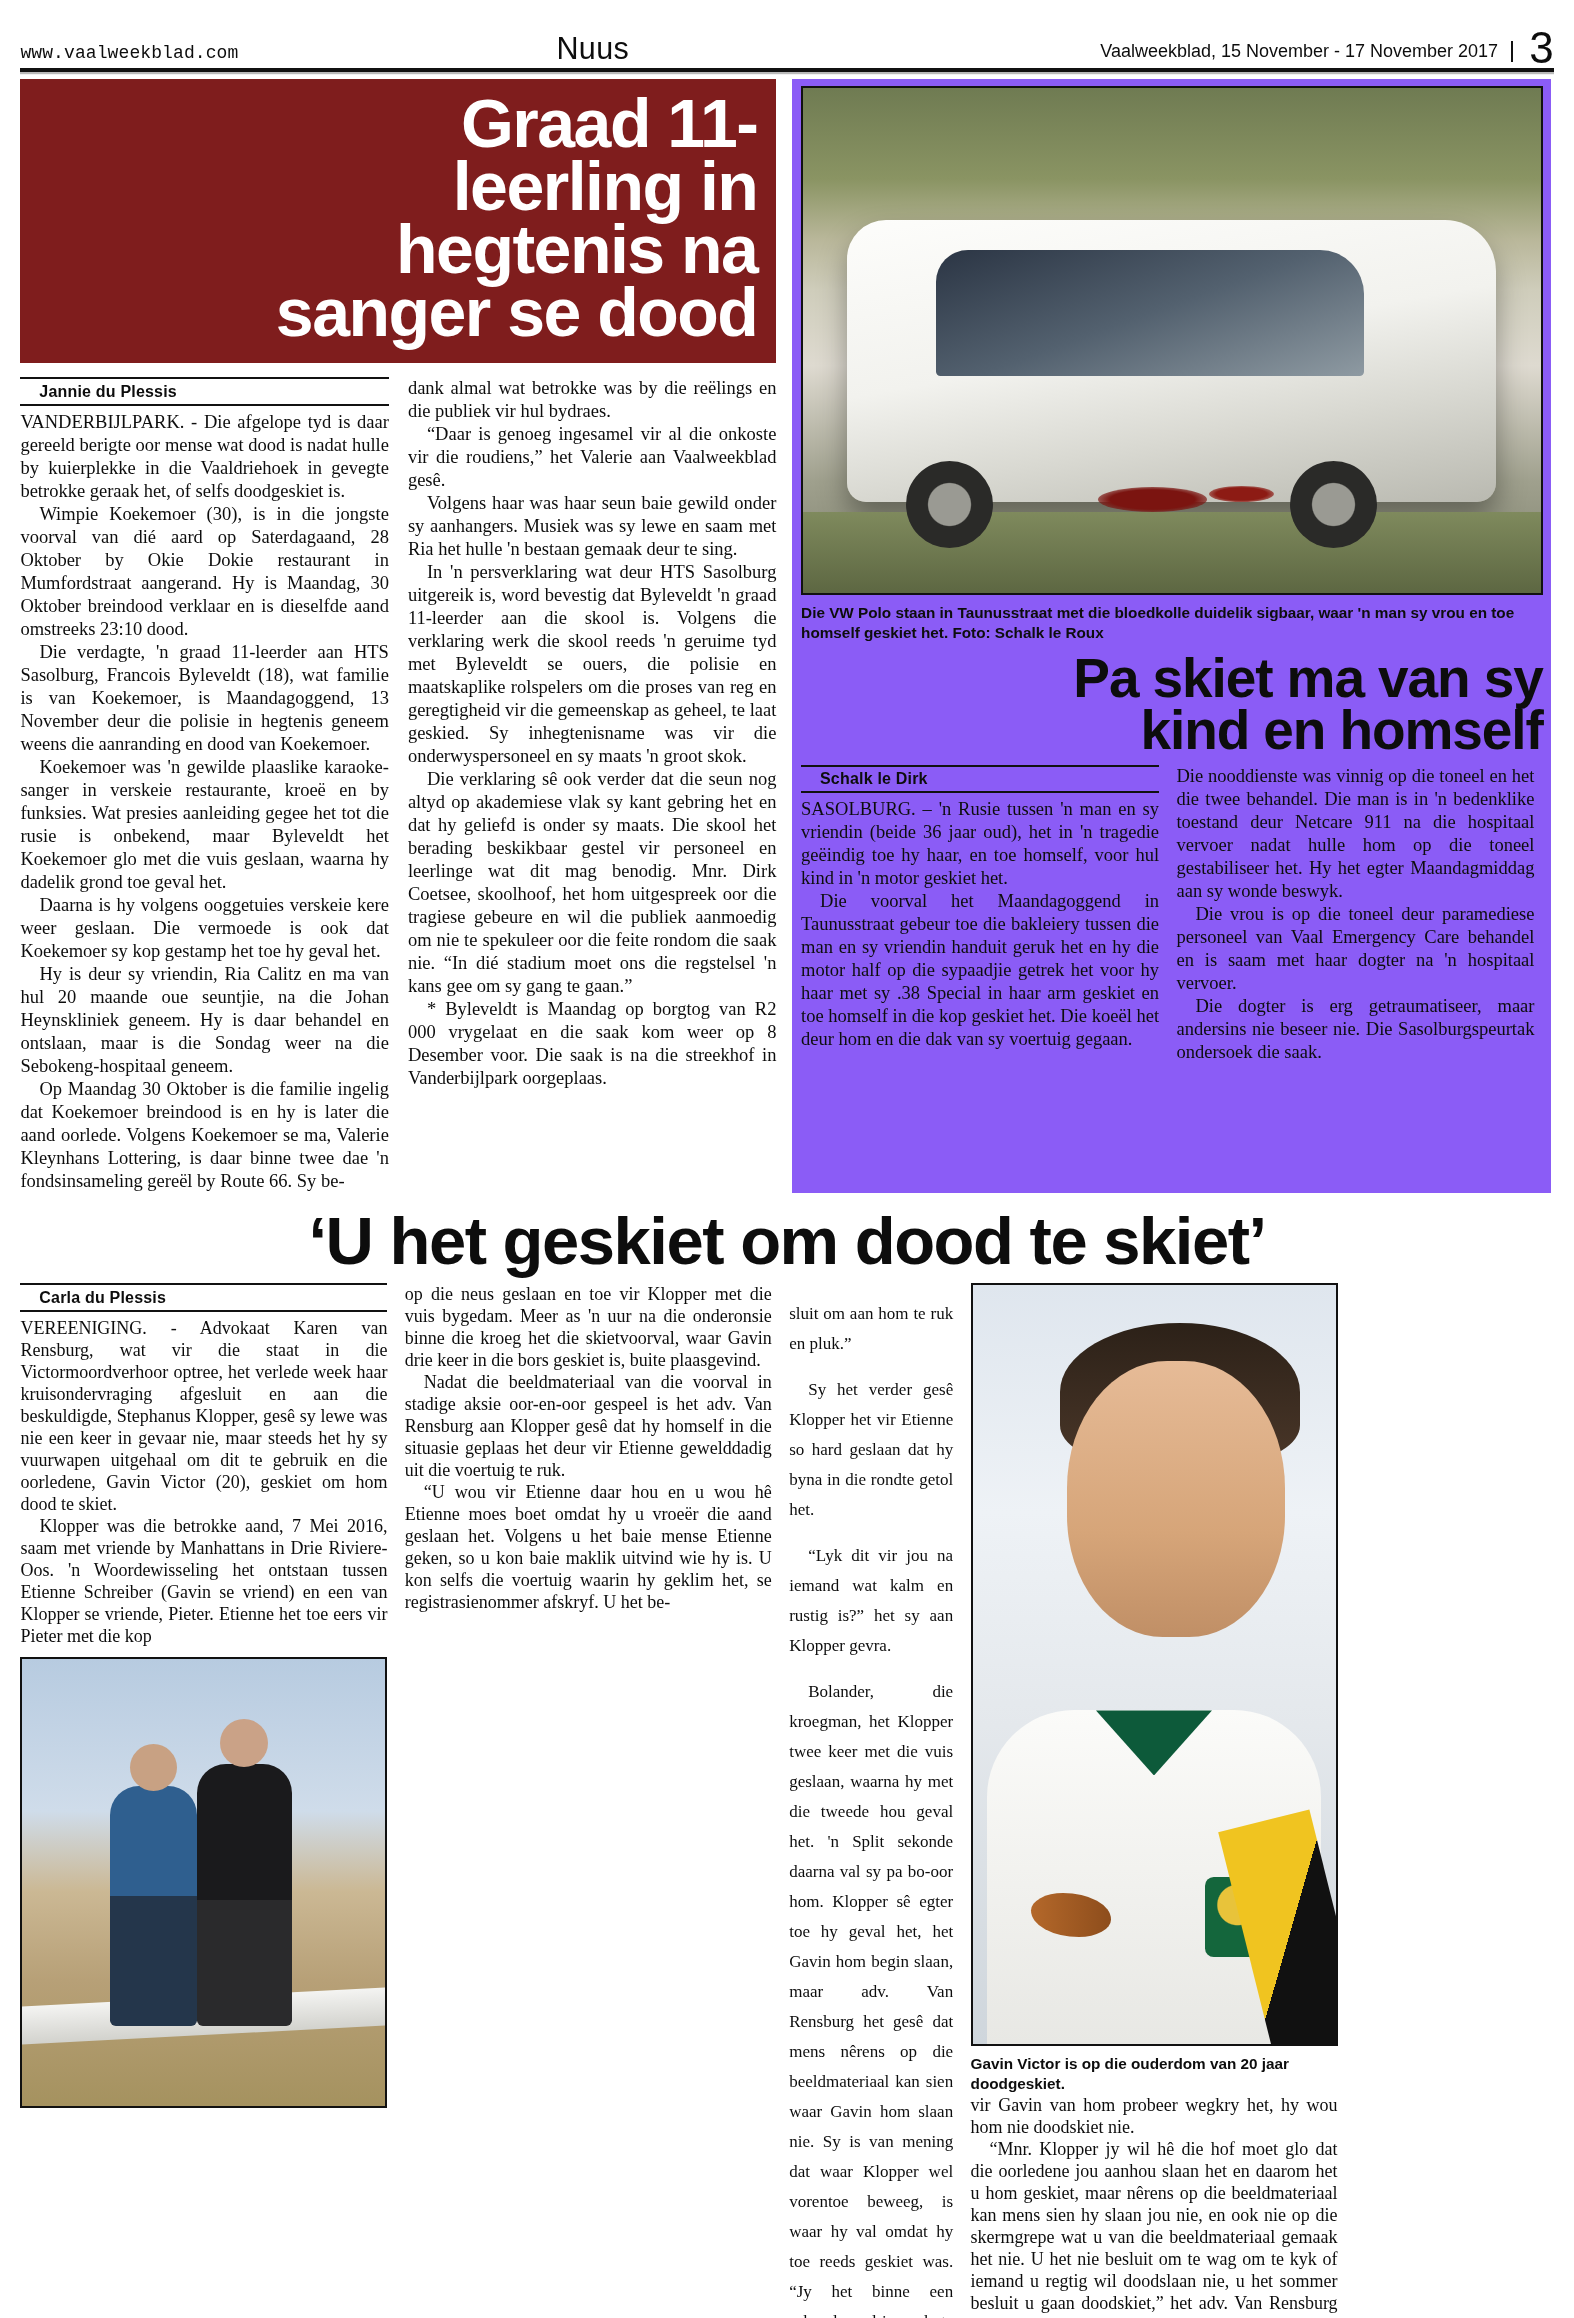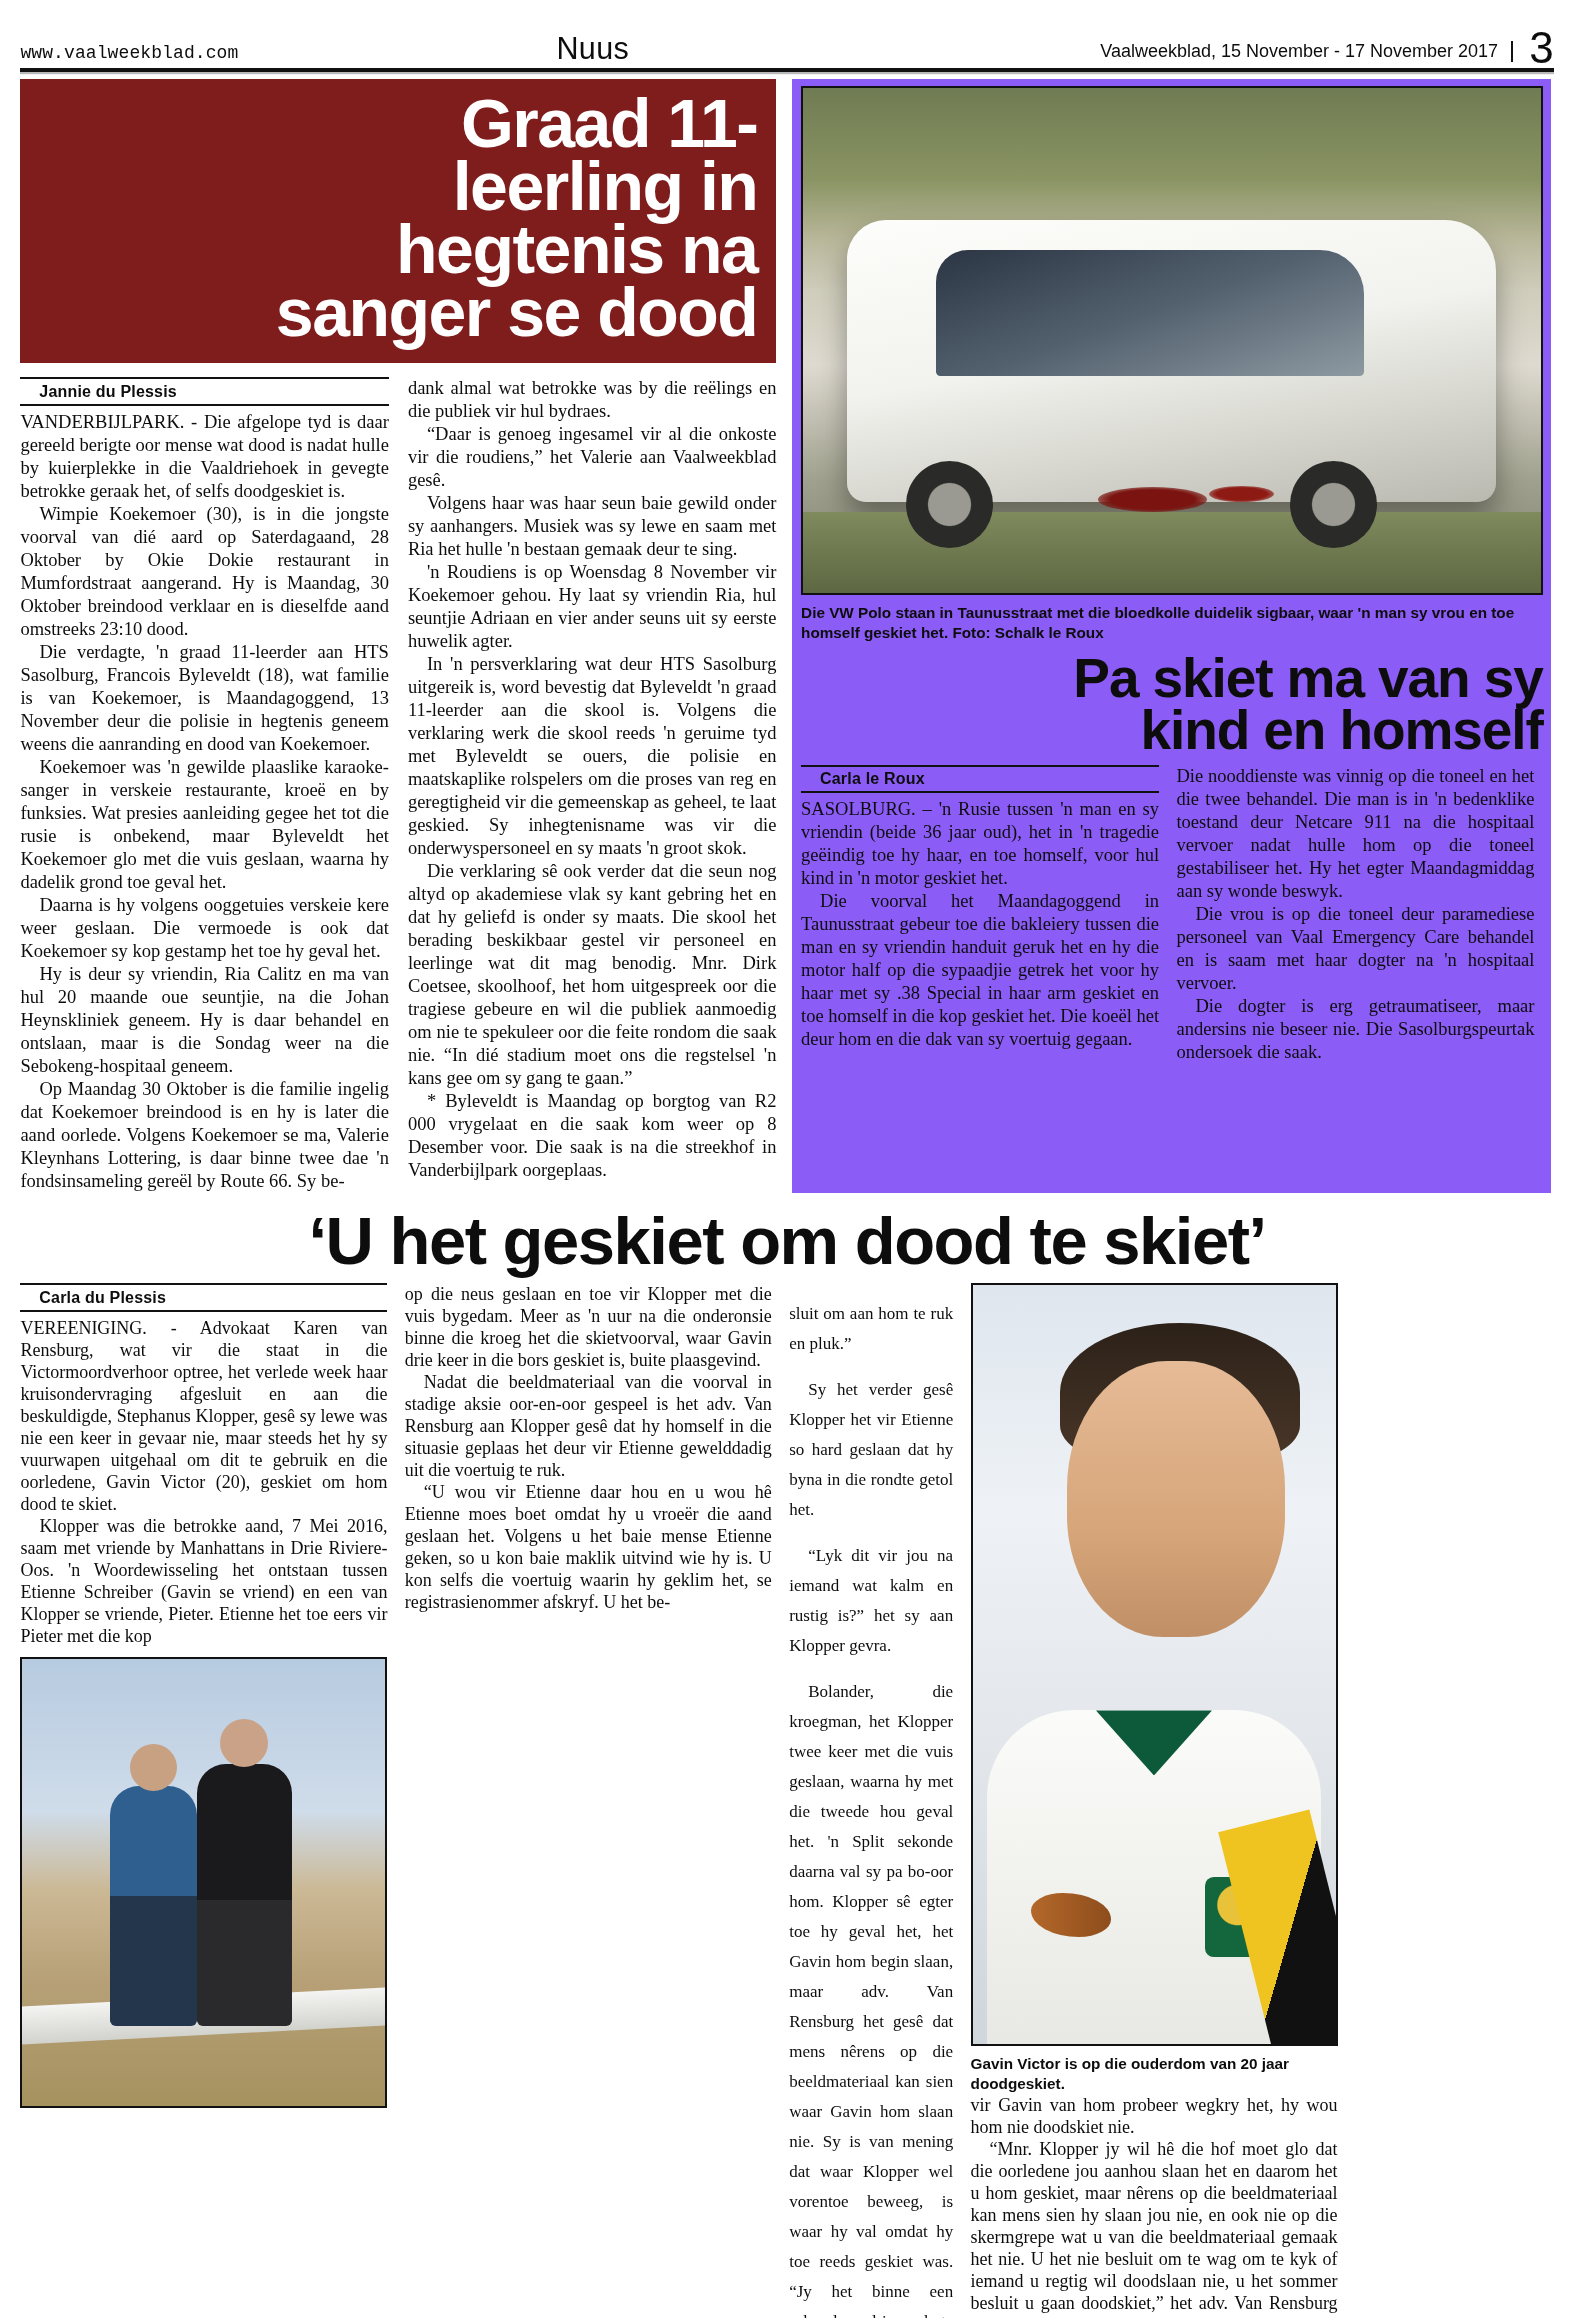--- a/index.html
+++ b/index.html
@@ -140,21 +140,20 @@
             <p>Hy is deur sy vriendin, Ria Calitz en ma van hul 20 maande oue seuntjie, na die Johan Heynskliniek geneem. Hy is daar behandel en ontslaan, maar is die Sondag weer na die Sebokeng-hospitaal geneem.</p>
             <p>Op Maandag 30 Oktober is die familie ingelig dat Koekemoer breindood is en hy is later die aand oorlede. Volgens Koekemoer se ma, Valerie Kleynhans Lottering, is  daar binne twee dae 'n fondsinsameling gereël by Route 66. Sy be-</p>
           </div>
         </div>
 
         <div class="col">
           <div class="body">
             <p>dank almal wat betrokke was by die reëlings en die publiek vir hul bydraes.</p>
             <p>“Daar is genoeg ingesamel vir al die onkoste vir die roudiens,” het Valerie aan Vaalweekblad gesê.</p>
             <p>Volgens haar was haar seun baie gewild onder sy aanhangers. Musiek was sy lewe en saam met Ria het hulle 'n bestaan gemaak deur te sing.</p>
-            <p>'n Roudiens is op Woensdag 8 November vir Koekemoer gehou. Hy laat sy vriendin Ria, hul seuntjie Adriaan en vier ander seuns uit sy eerste huwelik agter.</p>
             <p>In 'n persverklaring wat deur HTS Sasolburg uitgereik is, word bevestig dat Byleveldt 'n graad 11-leerder aan die skool is. Volgens die verklaring werk die skool reeds 'n geruime tyd met Byleveldt se ouers, die polisie en maatskaplike rolspelers om die proses van reg en geregtigheid vir die gemeenskap as geheel, te laat geskied. Sy inhegtenisname was vir die onderwyspersoneel en sy maats 'n groot skok.</p>
             <p>Die verklaring sê ook verder dat die seun nog altyd op akademiese vlak sy kant gebring het en dat hy geliefd is onder sy maats. Die skool het berading beskikbaar gestel vir personeel en leerlinge wat dit mag benodig. Mnr. Dirk Coetsee, skoolhoof, het hom uitgespreek oor die tragiese gebeure en wil die publiek aanmoedig om nie te spekuleer oor die feite rondom die saak nie. “In dié stadium moet ons die regstelsel 'n kans gee om sy gang te gaan.”</p>
             <p>* Byleveldt is Maandag op borgtog van R2 000 vrygelaat en die saak kom weer op 8 Desember voor. Die saak is na die streekhof in Vanderbijlpark oorgeplaas.</p>
           </div>
         </div>
       </div>
     </div>
 
     <div class="blk1-right">
       <div class="photo ph-car">
@@ -168,21 +167,21 @@
       <div class="caption cap1">Die VW Polo staan in Taunusstraat met die bloedkolle duidelik sigbaar, waar 'n man sy vrou en toe homself geskiet het. Foto: Schalk le Roux</div>
 
       <div class="head2">
         <div>Pa skiet ma van sy</div>
         <div>kind en homself</div>
       </div>
 
       <div class="cols2">
         <div class="col">
           <div class="byline-box">
-            <div class="byline">Carla le Roux</div>
+            <div class="byline">Schalk le Dirk</div>
           </div>
           <div class="body">
             <p>SASOLBURG. – 'n Rusie tussen 'n man en sy vriendin (beide 36 jaar oud), het in 'n tragedie geëindig toe hy haar, en toe homself, voor hul kind in 'n motor geskiet het.</p>
             <p>Die voorval het Maandagoggend in Taunusstraat gebeur toe die bakleiery tussen die man en sy vriendin handuit geruk het en hy die motor half op die sypaadjie getrek het voor hy haar met sy .38 Special in haar arm geskiet en toe homself in die kop geskiet het. Die koeël het deur hom en die dak van sy voertuig gegaan.</p>
           </div>
         </div>
         <div class="col">
           <div class="body">
             <p>Die nooddienste was vinnig op die toneel en het die twee behandel. Die man is in 'n bedenklike toestand deur Netcare 911 na die hospitaal vervoer nadat hulle hom op die toneel gestabiliseer het. Hy het egter Maandagmiddag aan sy wonde beswyk.</p>
             <p>Die vrou is op die toneel deur paramediese personeel van Vaal Emergency Care behandel en is saam met haar dogter na 'n hospitaal vervoer.</p>

